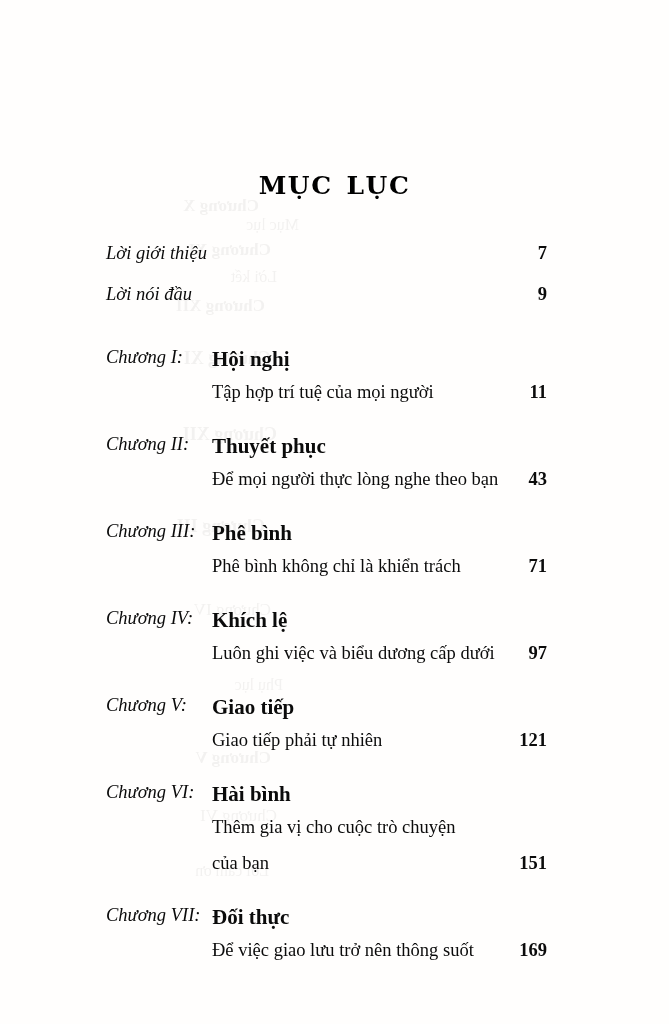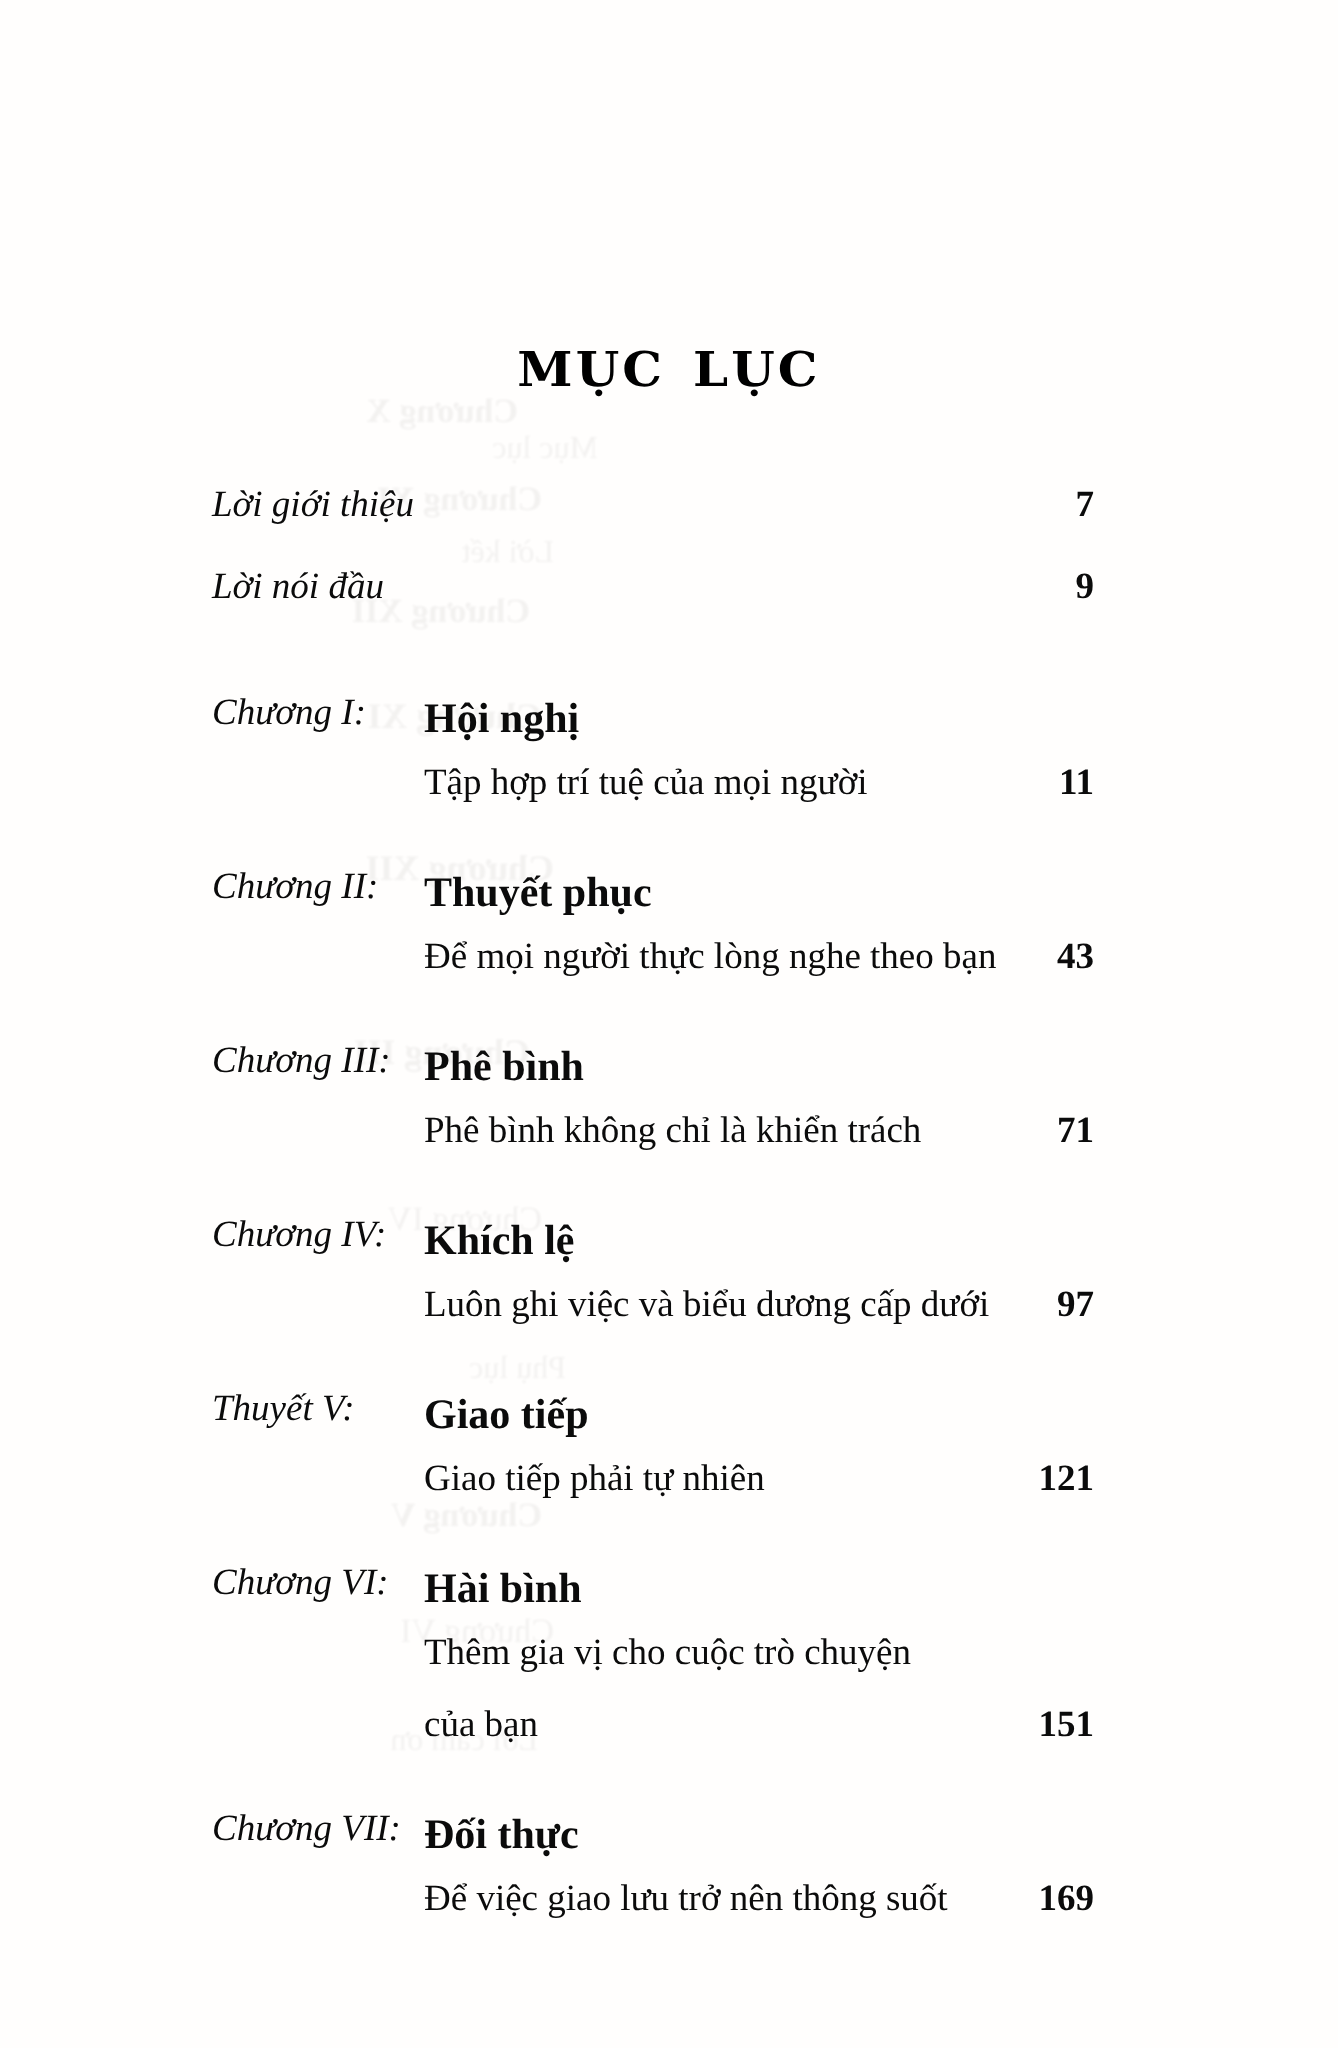--- a/index.html
+++ b/index.html
@@ -193,21 +193,21 @@
           <span class="chap-title">Khích lệ</span>
         </div>
         <div class="sub-line">
           <span class="sub-text">Luôn ghi việc và biểu dương cấp dưới</span>
           <span class="pageno">97</span>
         </div>
       </div>
       <div class="gap-sm"></div>
       <div class="chapter">
         <div class="chap-head">
-          <span class="chap-num">Thuyết V:</span>
+          <span class="chap-num">Chương V:</span>
           <span class="chap-title">Giao tiếp</span>
         </div>
         <div class="sub-line">
           <span class="sub-text">Giao tiếp phải tự nhiên</span>
           <span class="pageno">121</span>
         </div>
       </div>
       <div class="gap-sm"></div>
       <div class="chapter">
         <div class="chap-head">

